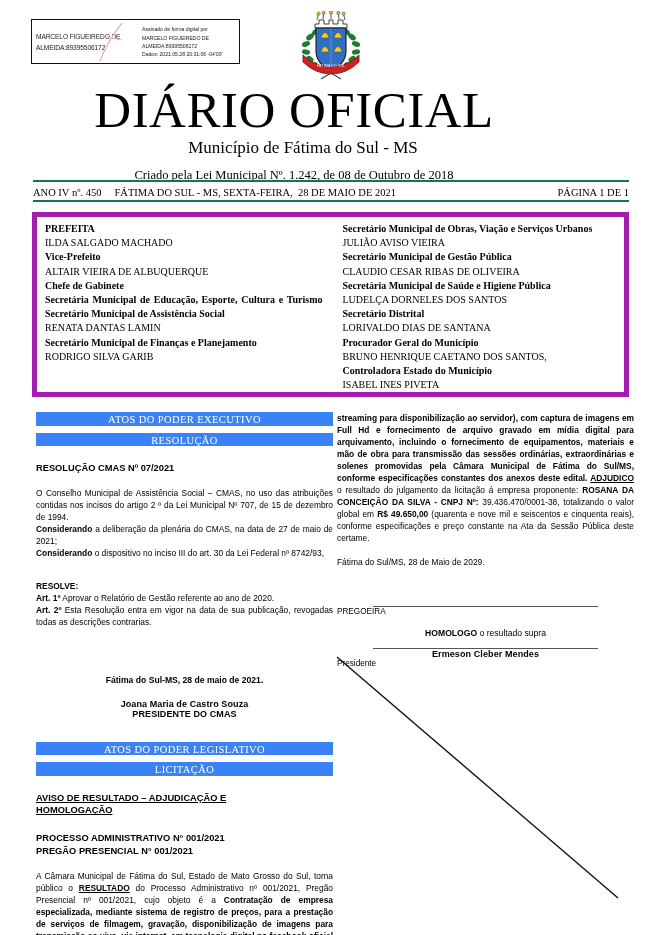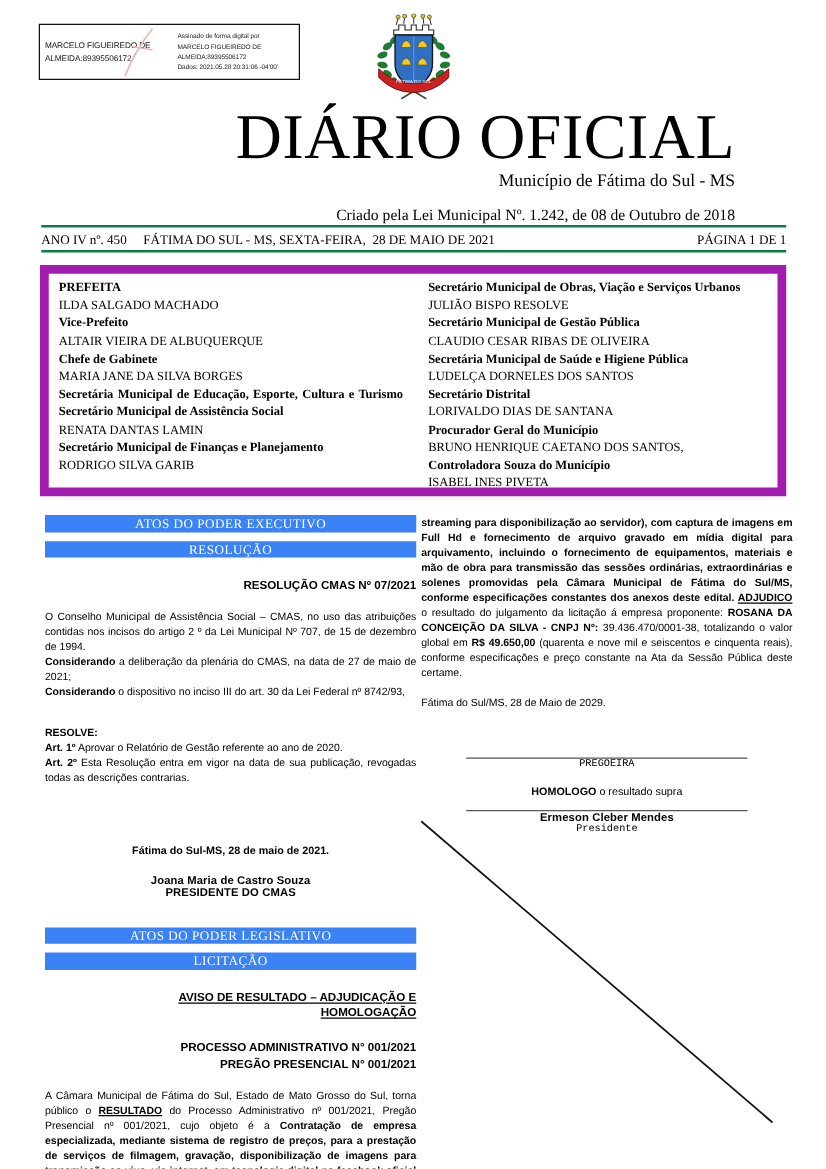--- a/index.html
+++ b/index.html
@@ -70,32 +70,32 @@
     width: 68px;
     height: 74px;
   }
 
   
   .masthead {
     position: absolute;
     left: 0;
     top: 84px;
     width: 588px;
-    text-align: right;
+    text-align: center;
   }
   .mast-title {
     font-family: "Liberation Serif", serif;
     font-size: 51px;
     line-height: 1.02;
     letter-spacing: 0.5px;
     font-weight: 400;
   }
   .mast-sub {
     font-family: "Liberation Serif", serif;
-    font-size: 14px;
+    font-size: 17px;
     line-height: 1.25;
     margin-top: 1px;
     padding-left: 18px;
   }
   .mast-law {
     font-family: "Liberation Serif", serif;
     font-size: 12.5px;
     margin-top: 10px;
   }
 
@@ -132,21 +132,21 @@
   .issue-left { white-space: pre; }
   .issue-right { white-space: pre; }
 
   
   .officials {
     position: absolute;
     left: 32px;
     top: 212px;
     width: 597px;
     height: 185px;
-    border: 7px solid #a21caf;
+    border: 5px solid #a21caf;
     box-sizing: border-box;
     display: flex;
     background: #fff;
   }
   .off-col {
     width: 50%;
     box-sizing: border-box;
     padding: 5px 8px 4px 8px;
     font-family: "Liberation Serif", serif;
     font-size: 10px;
@@ -178,21 +178,21 @@
     font-size: 10.5px;
     letter-spacing: 0.4px;
     padding: 2px 0 0 0;
     line-height: 1.1;
   }
   .banner-gap { height: 7px; }
   .doc-title {
     font-family: "Liberation Sans", sans-serif;
     font-size: 9.3px;
     font-weight: bold;
-    text-align: right;
+    text-align: left;
     line-height: 1.35;
   }
   .para {
     font-family: "Liberation Sans", sans-serif;
     font-size: 8.4px;
     line-height: 1.43;
     text-align: justify;
   }
   .center {
     font-family: "Liberation Sans", sans-serif;
@@ -208,23 +208,22 @@
     margin: 0 auto;
   }
   .sig-name {
     font-family: "Liberation Sans", sans-serif;
     font-size: 9px;
     font-weight: bold;
     text-align: center;
     letter-spacing: 0.1px;
   }
   .sig-role {
-    font-family: Liberation Mono, monospace;
+    font-family: Liberation Sans, sans-serif;
     font-size: 8.2px;
-    text-align: center;
   }
 
   
   .stroke {
     position: absolute;
     left: 0;
     top: 0;
     width: 661px;
     height: 935px;
     pointer-events: none;
@@ -315,58 +314,57 @@
     <div>
       <div class="off-role nojust">PREFEITA</div>
       <div class="off-name">ILDA SALGADO MACHADO</div>
     </div>
     <div>
       <div class="off-role nojust">Vice-Prefeito</div>
       <div class="off-name">ALTAIR VIEIRA DE ALBUQUERQUE</div>
     </div>
     <div>
       <div class="off-role nojust">Chefe de Gabinete</div>
-      <div class="off-name">MARIA JANE DA SILVA BORGES</div>
     </div>
     <div>
       <div class="off-role">Secretária Municipal de Educação, Esporte, Cultura e Turismo</div>
     </div>
     <div>
       <div class="off-role nojust">Secretário Municipal de Assistência Social</div>
       <div class="off-name">RENATA DANTAS LAMIN</div>
     </div>
     <div>
       <div class="off-role nojust">Secretário Municipal de Finanças e Planejamento</div>
       <div class="off-name">RODRIGO SILVA GARIB</div>
     </div>
   </div>
 
   <div class="off-col right">
     <div>
       <div class="off-role nojust">Secretário Municipal de Obras, Viação e Serviços Urbanos</div>
-      <div class="off-name">JULIÃO BISPO RESOLVE</div>
+      <div class="off-name">JULIÃO AVISO VIEIRA</div>
     </div>
     <div>
       <div class="off-role nojust">Secretário Municipal de Gestão Pública</div>
       <div class="off-name">CLAUDIO CESAR RIBAS DE OLIVEIRA</div>
     </div>
     <div>
       <div class="off-role nojust">Secretária Municipal de Saúde e Higiene Pública</div>
       <div class="off-name">LUDELÇA DORNELES DOS SANTOS</div>
     </div>
     <div>
       <div class="off-role nojust">Secretário Distrital</div>
       <div class="off-name">LORIVALDO DIAS DE SANTANA</div>
     </div>
     <div>
       <div class="off-role nojust">Procurador Geral do Município</div>
       <div class="off-name">BRUNO HENRIQUE CAETANO DOS SANTOS,</div>
     </div>
     <div>
-      <div class="off-role nojust">Controladora Souza do Município</div>
+      <div class="off-role nojust">Controladora Estado do Município</div>
       <div class="off-name">ISABEL INES PIVETA</div>
     </div>
   </div>
 </div>
 
 <div class="col col-left">
 
   <div class="banner">ATOS DO PODER EXECUTIVO</div>
   <div class="banner-gap"></div>
   <div class="banner">RESOLUÇÃO</div>

